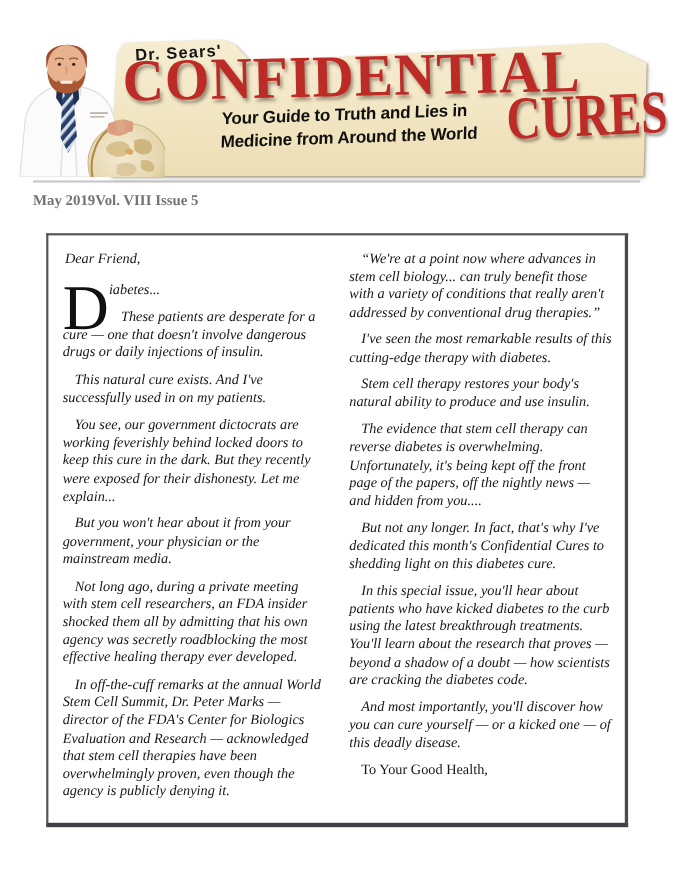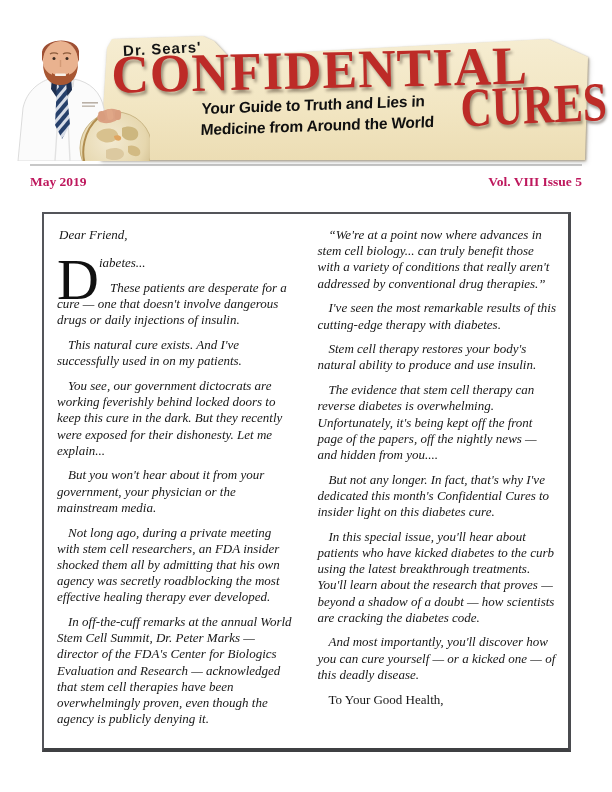--- a/index.html
+++ b/index.html
@@ -26,22 +26,22 @@
            font:700 15.5px/21px "Liberation Sans",sans-serif;
            transform:rotate(-2deg) skewX(-4deg);letter-spacing:-.2px;}
   .title-word2{position:absolute;right:6px;top:74px;z-index:4;
                font:700 54px/54px "Liberation Serif",serif;letter-spacing:0px;
                color:#bd2b27;transform:scale(.8,1.02) rotate(-2deg);transform-origin:right top;
                text-shadow:2px 3px 3px rgba(50,35,25,.45);}
   .photo{position:absolute;left:10px;top:32px;width:140px;height:129px;z-index:3;}
 
   
   .rule{margin:2px 30px 0;height:2px;background:#c8c8c8;}
-  .issue-line{display:flex;justify-content:space-between;margin:7px 30px 0;
-              font:700 13.5px/17px "Liberation Serif",serif;color:#be185d;}
+  .issue-line{display:flex;justify-content:flex-start;margin:7px 30px 0;
+              font:700 13.5px/17px "Liberation Serif",serif;color:#737373;}
 
   
   .letter-box{box-sizing:border-box;width:529px;height:540px;margin:22px 0 0 42px;
               border:2px solid #54555a;border-right-width:3px;border-bottom-width:4px;
               border-bottom-color:#3f4043;border-right-color:#4a4b4f;
               padding:13px 12px 15px 13px;display:flex;gap:22px;overflow:hidden;background:#fff;}
   .col{flex:1;min-width:0;font:italic 13px/16.2px "Liberation Serif",serif;color:#161616;}
   .col p{margin:0 0 8.5px;text-indent:11px;}
   p.sal{text-indent:2px;margin-bottom:12px;}
   .dropcap{float:left;width:42px;height:40px;font-style:normal;
@@ -148,21 +148,21 @@
       <p>But you won't hear about it from your government, your physician or the mainstream media.</p>
       <p>Not long ago, during a private meeting with stem cell researchers, an FDA insider shocked them all by admitting that his own agency was secretly roadblocking the most effective healing therapy ever developed.</p>
       <p>In off-the-cuff remarks at the annual World Stem Cell Summit, Dr. Peter Marks — director of the FDA's Center for Biologics Evaluation and Research — acknowledged that stem cell therapies have been overwhelmingly proven, even though the agency is publicly denying it.</p>
     </div>
 
     <div class="col">
       <p>“We're at a point now where advances in stem cell biology...  can truly benefit those with a variety of conditions that really aren't addressed by conventional drug therapies.”</p>
       <p>I've seen the most remarkable results of this cutting-edge therapy with diabetes.</p>
       <p>Stem cell therapy restores your body's natural ability to produce and use insulin.</p>
       <p>The evidence that stem cell therapy can reverse diabetes is overwhelming. Unfortunately, it's being kept off the front page of the papers, off the nightly news — and hidden from you....</p>
-      <p>But not any longer. In fact, that's why I've dedicated this month's Confidential Cures to insider light on this diabetes cure.</p>
+      <p>But not any longer. In fact, that's why I've dedicated this month's Confidential Cures to shedding light on this diabetes cure.</p>
       <p>In this special issue, you'll hear about patients who have kicked diabetes to the curb using the latest breakthrough treatments. You'll learn about the research that proves — beyond a shadow of a doubt — how scientists are cracking the diabetes code.</p>
       <p>And most importantly, you'll discover how you can cure yourself — or a kicked one — of this deadly disease.</p>
 
       <p class="upright">To Your Good Health,</p>
 
     </div>
 
   </section>
 </div>
 

